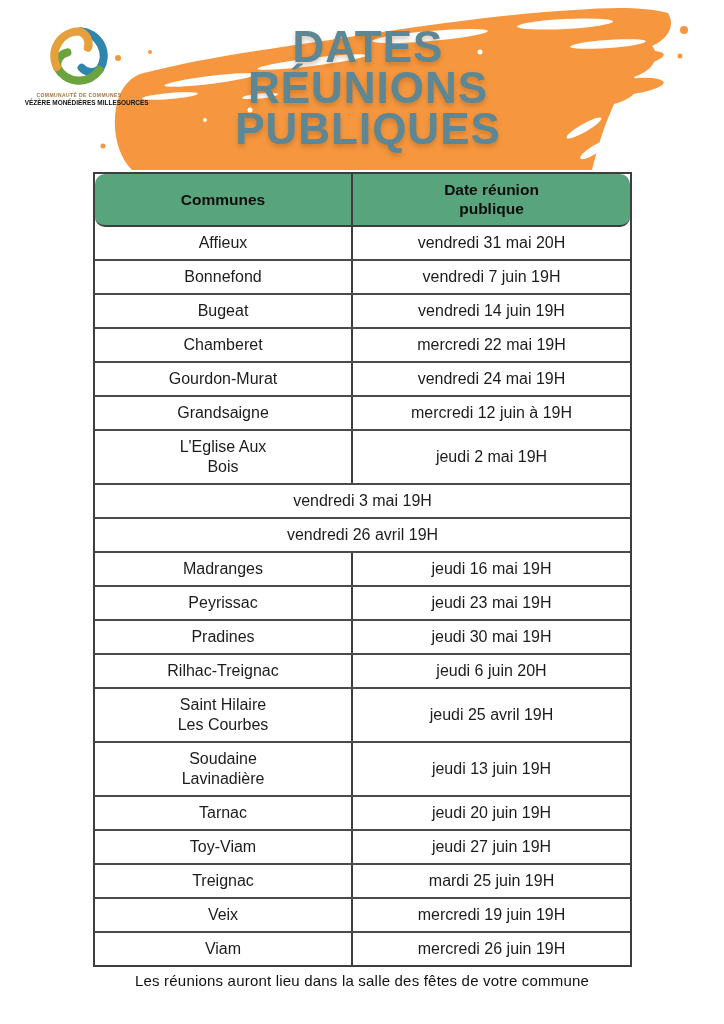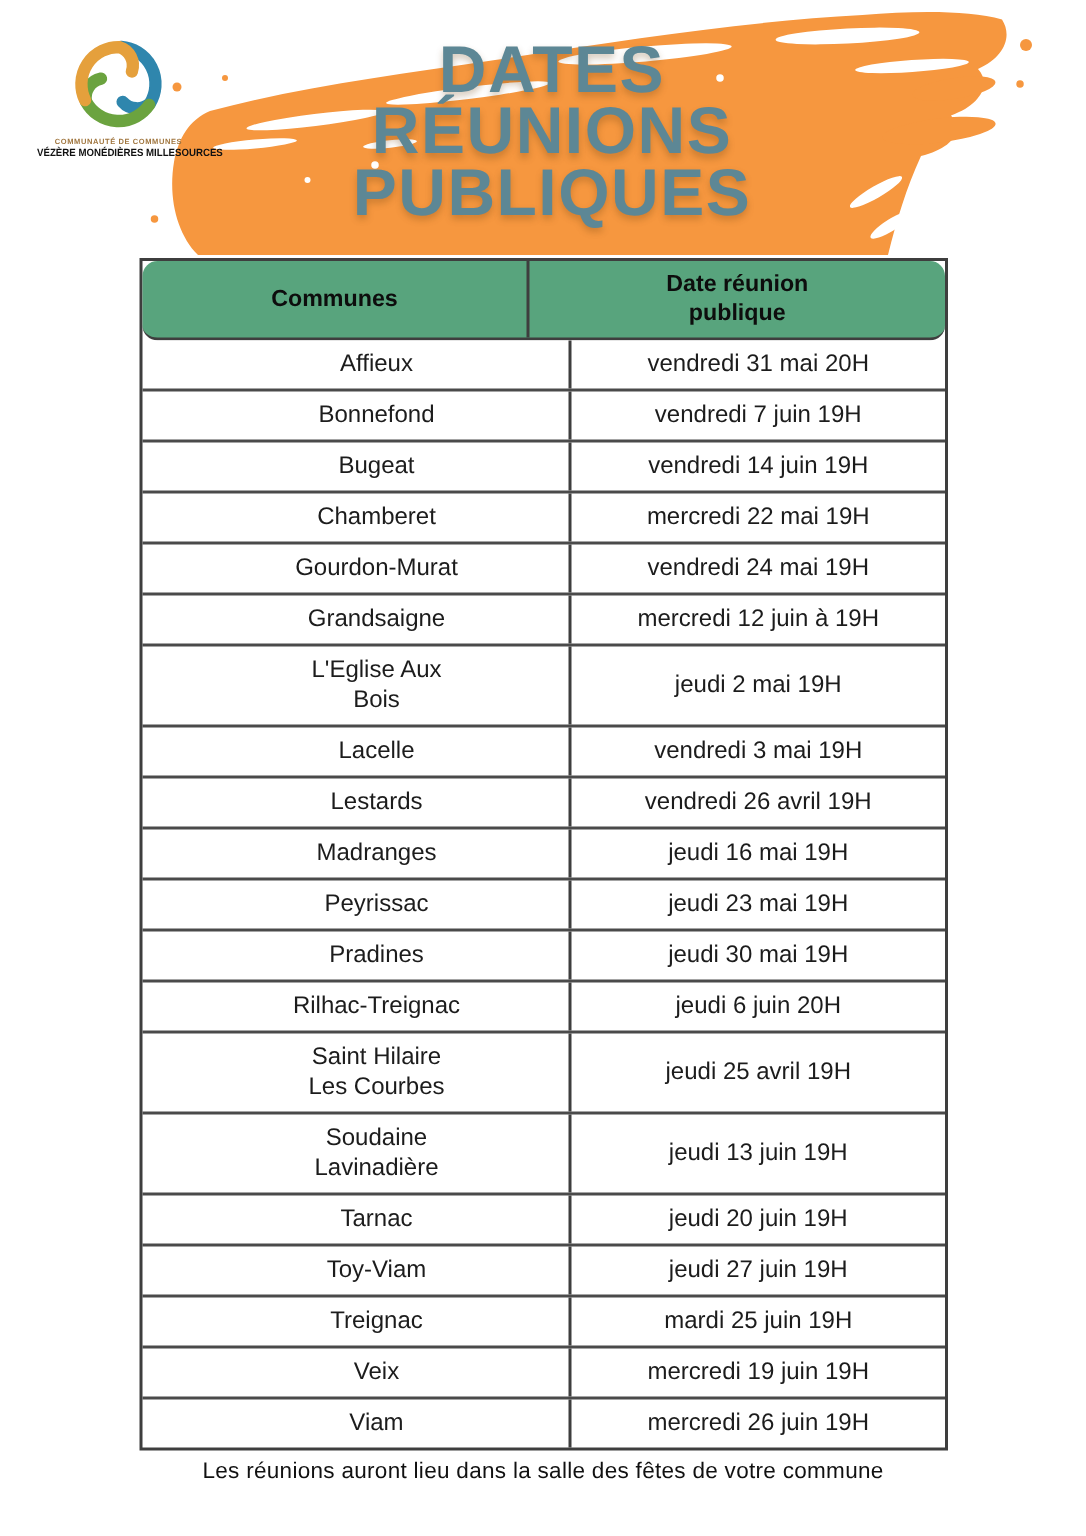--- a/index.html
+++ b/index.html
@@ -75,21 +75,20 @@
     border-bottom: 2px solid #3E3E3E;
     font-weight: bold;
     font-size: 15.5px;
     color: #0d0d0d;
     border-radius: 10px;
   }
   .tr {
     display: flex;
     border-bottom: 2px solid #4A4A4A;
     font-size: 16px;
-    padding-left: 28px;
   }
   .tr:last-child { border-bottom: none; justify-content: space-between; }
   .cell {
     display: flex;
     align-items: center;
     justify-content: center;
     text-align: center;
     white-space: pre-line;
     box-sizing: border-box;
     padding: 6px 6px;
@@ -192,25 +191,23 @@
     <div class="tr">
       <div class="cell col-commune">Grandsaigne</div>
       <div class="cell col-date">mercredi 12 juin à 19H</div>
     </div>
     <div class="tr">
       <div class="cell col-commune">L'Eglise Aux
 Bois</div>
       <div class="cell col-date">jeudi 2 mai 19H</div>
     </div>
     <div class="tr">
-      <div class="cell col-commune">Lacelle</div>
       <div class="cell col-date">vendredi 3 mai 19H</div>
     </div>
     <div class="tr">
-      <div class="cell col-commune">Lestards</div>
       <div class="cell col-date">vendredi 26 avril 19H</div>
     </div>
     <div class="tr">
       <div class="cell col-commune">Madranges</div>
       <div class="cell col-date">jeudi 16 mai 19H</div>
     </div>
     <div class="tr">
       <div class="cell col-commune">Peyrissac</div>
       <div class="cell col-date">jeudi 23 mai 19H</div>
     </div>

